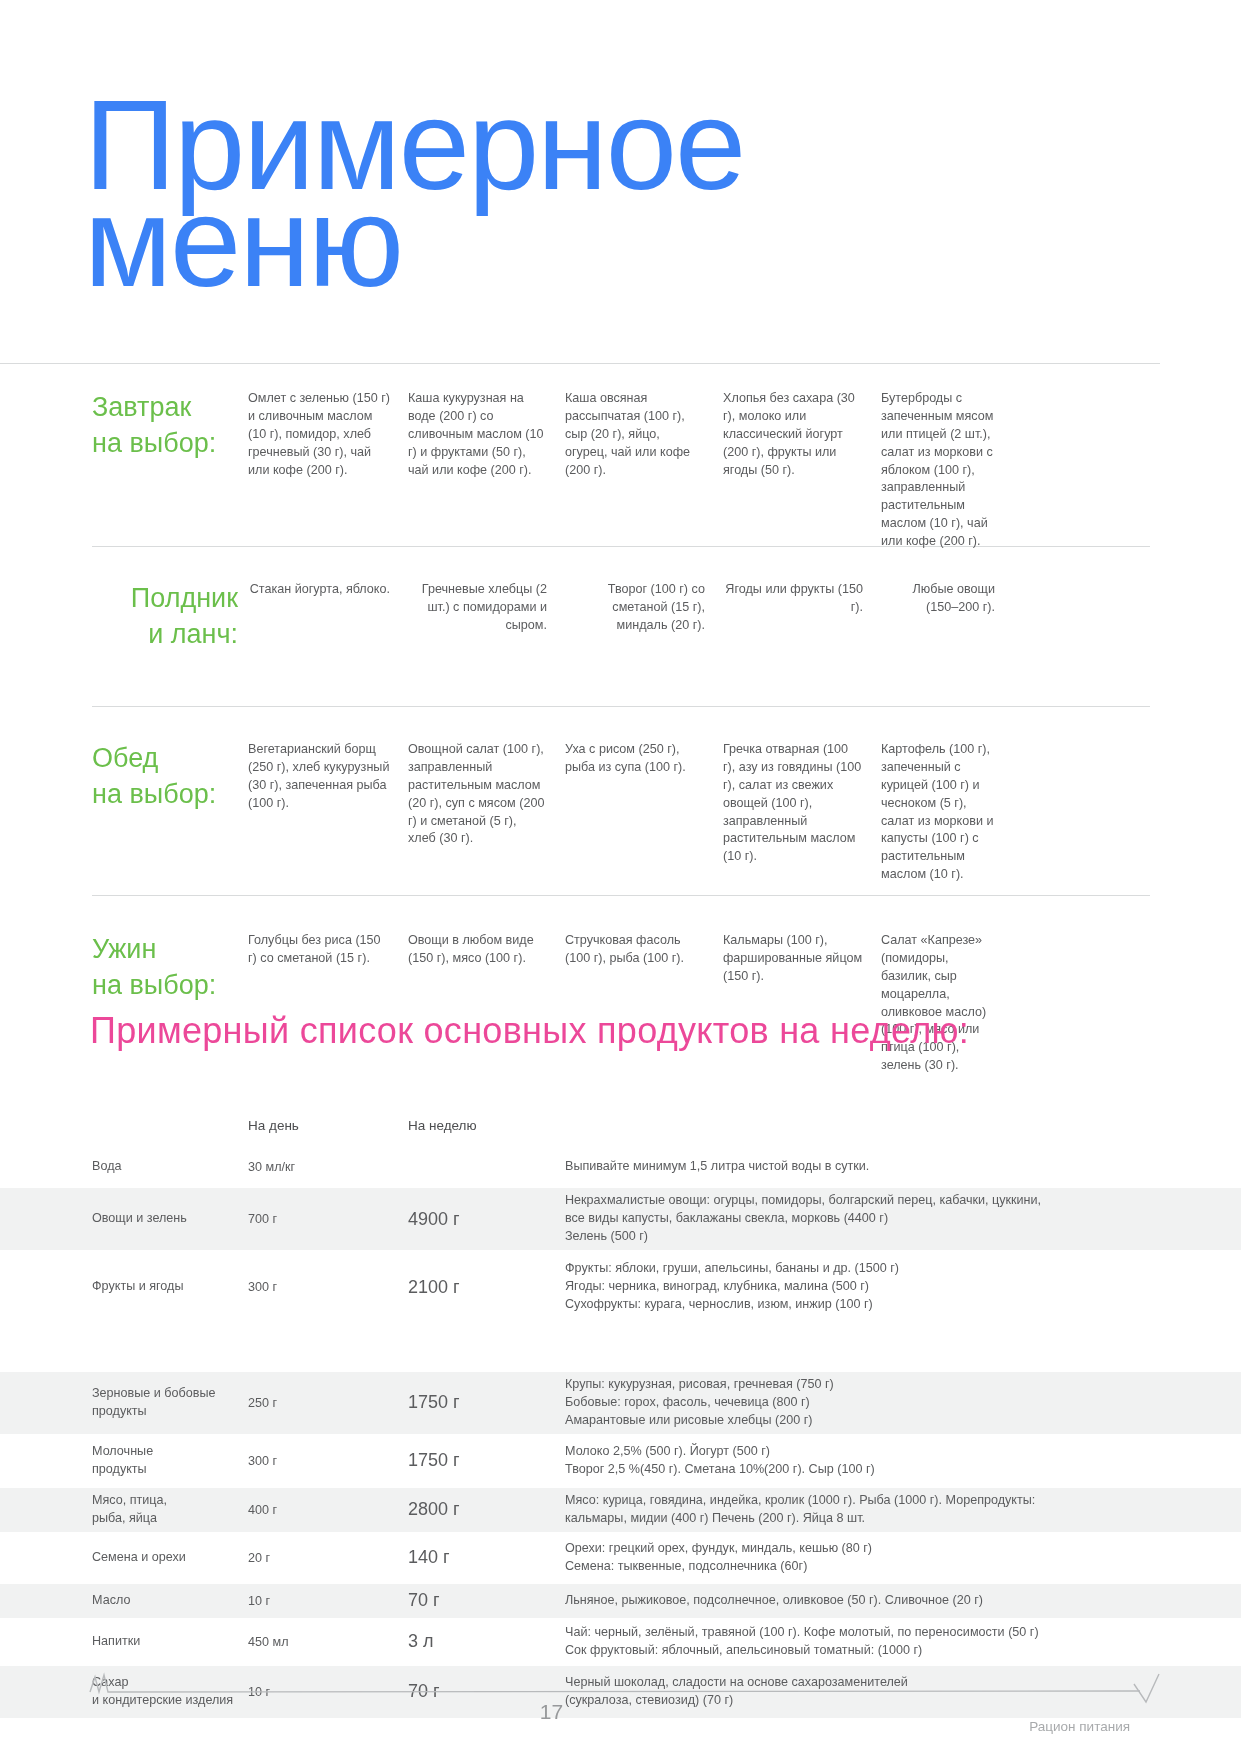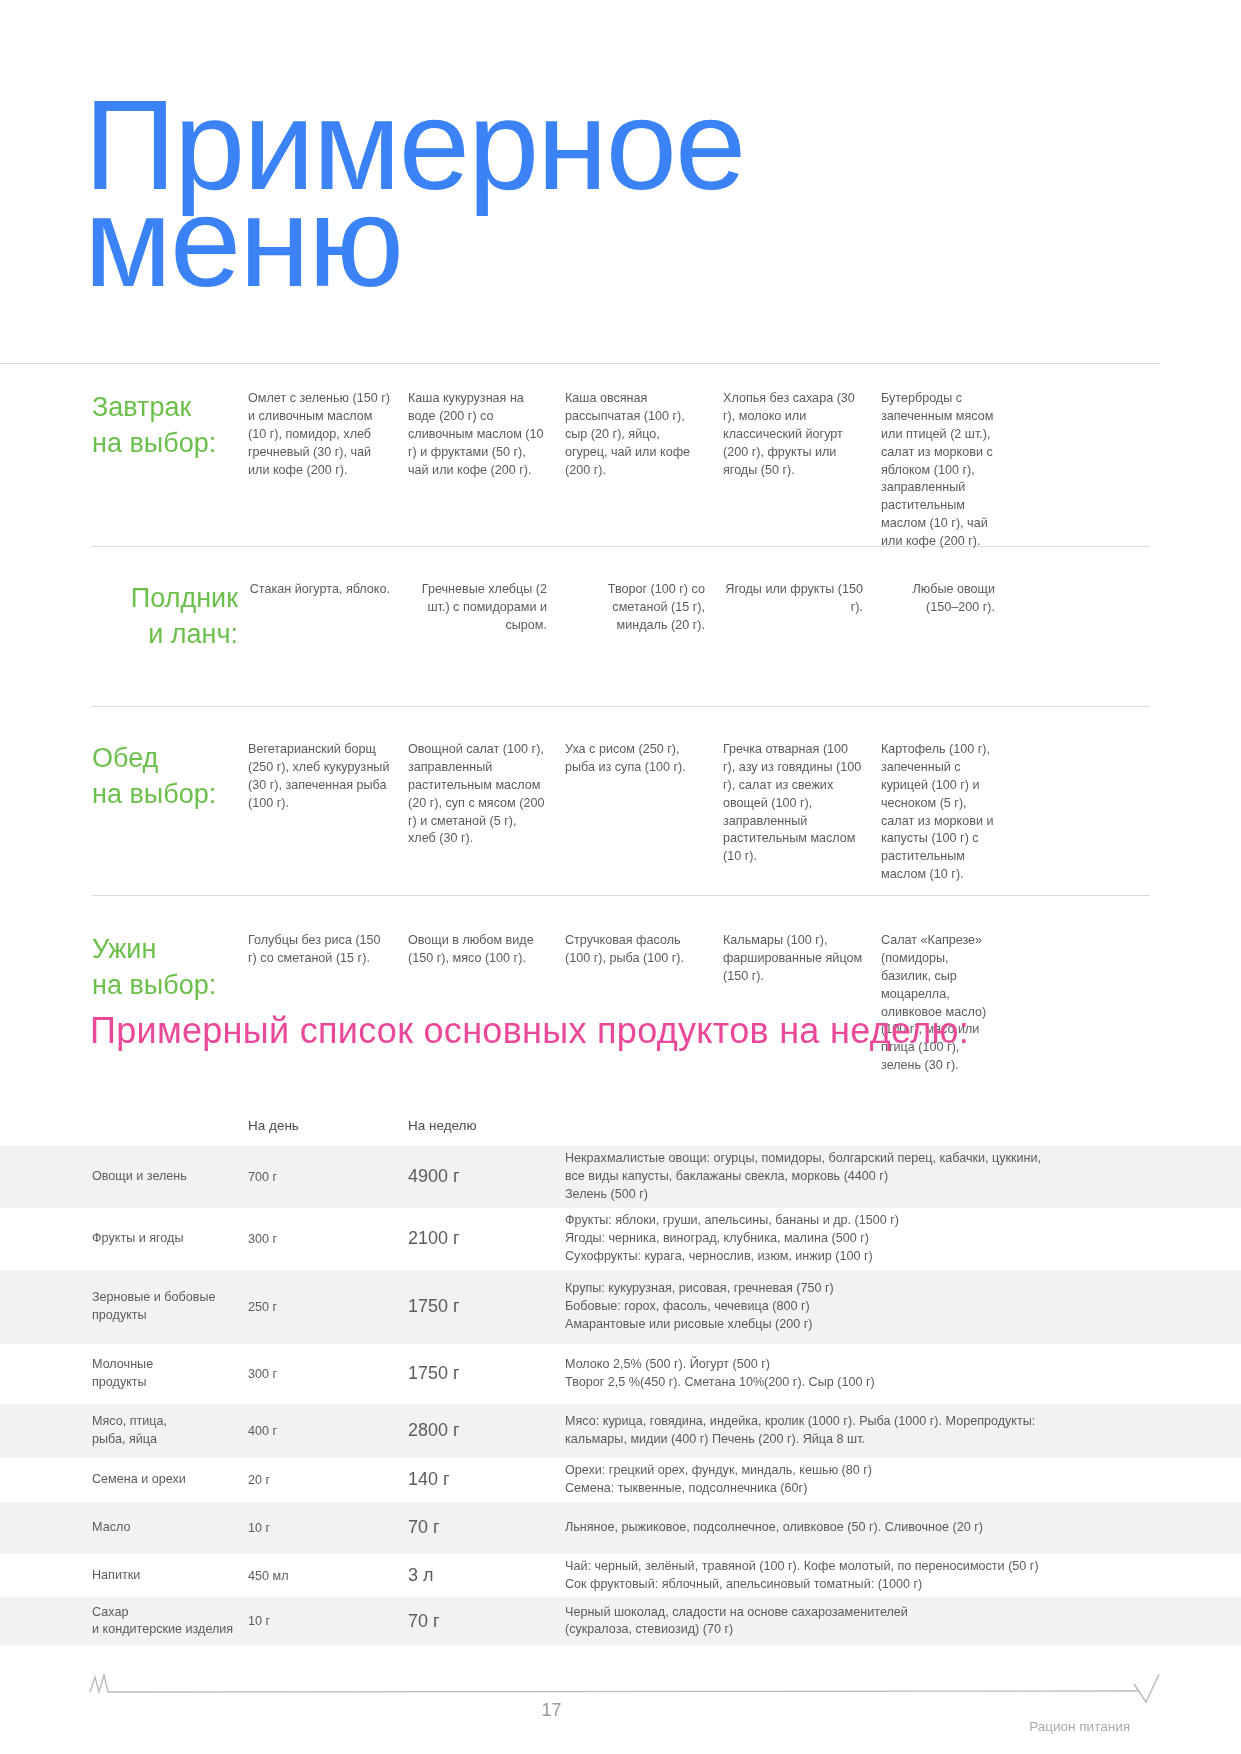--- a/index.html
+++ b/index.html
@@ -72,38 +72,38 @@
     grid-template-columns: 156px 160px 157px 1fr;
     font-size: 13.5px;
     color: #4d4e50;
   }
   .products-table { position: absolute; left: 0; top: 1146px; width: 1241px; }
   .p-row { display: flex; align-items: center; padding: 4px 0; }
   .p-row.shaded { background: #f1f2f2; }
   .p-row:nth-child(1)  { min-height: 42px; }
   .p-row:nth-child(2)  { min-height: 62px; }
   .p-row:nth-child(3)  { min-height: 74px; }
-  .p-row:nth-child(4)  { min-height: 60px; }
+  .p-row:nth-child(4)  { min-height: 60px; margin-top: 48px; }
   .p-row:nth-child(5)  { min-height: 54px; }
   .p-row:nth-child(6)  { min-height: 44px; }
   .p-row:nth-child(7)  { min-height: 52px; }
   .p-row:nth-child(8)  { min-height: 34px; }
   .p-row:nth-child(9)  { min-height: 48px; }
   .p-row:nth-child(10) { min-height: 52px; }
   .cell-name { width: 156px; margin-left: 92px; font-size: 12.6px; line-height: 1.4; white-space: pre-line; }
   .cell-day  { width: 160px; font-size: 12.6px; }
   .cell-week { width: 157px; font-size: 18px; }
   .cell-desc { flex: 1; font-size: 12.6px; line-height: 1.42; white-space: pre-line; padding-right: 70px; }
 
   
   .footer-svg { position: absolute; left: 0; top: 1662px; }
   .page-number {
     left: 0; top: 1700px; width: 1103px;
     text-align: center;
-    font-size: 18px;
+    font-size: 21px;
     color: #97999b;
   }
   .footer-label {
     left: 830px; top: 1703px; width: 300px;
     text-align: right;
     font-size: 13.5px;
     color: #a8aaac;
     margin-top: 16px;
   }
 </style>
@@ -161,20 +161,26 @@
 <div class="abs products-heading">Примерный список основных продуктов на неделю:</div>
 
 <div class="col-headers">
   <div></div>
   <div>На день</div>
   <div>На неделю</div>
   <div></div>
 </div>
 
 <div class="products-table">
+  <div class="p-row">
+    <div class="cell-name">Вода</div>
+    <div class="cell-day">30 мл/кг</div>
+    <div class="cell-week"></div>
+    <div class="cell-desc">Выпивайте минимум 1,5 литра чистой воды  в сутки.</div>
+  </div>
   <div class="p-row shaded">
     <div class="cell-name">Овощи и зелень</div>
     <div class="cell-day">700 г</div>
     <div class="cell-week">4900 г</div>
     <div class="cell-desc">Некрахмалистые овощи: огурцы, помидоры, болгарский перец, кабачки, цуккини,
 все виды капусты, баклажаны свекла, морковь (4400 г)
 Зелень (500 г)</div>
   </div>
   <div class="p-row">
     <div class="cell-name">Фрукты и ягоды</div>

